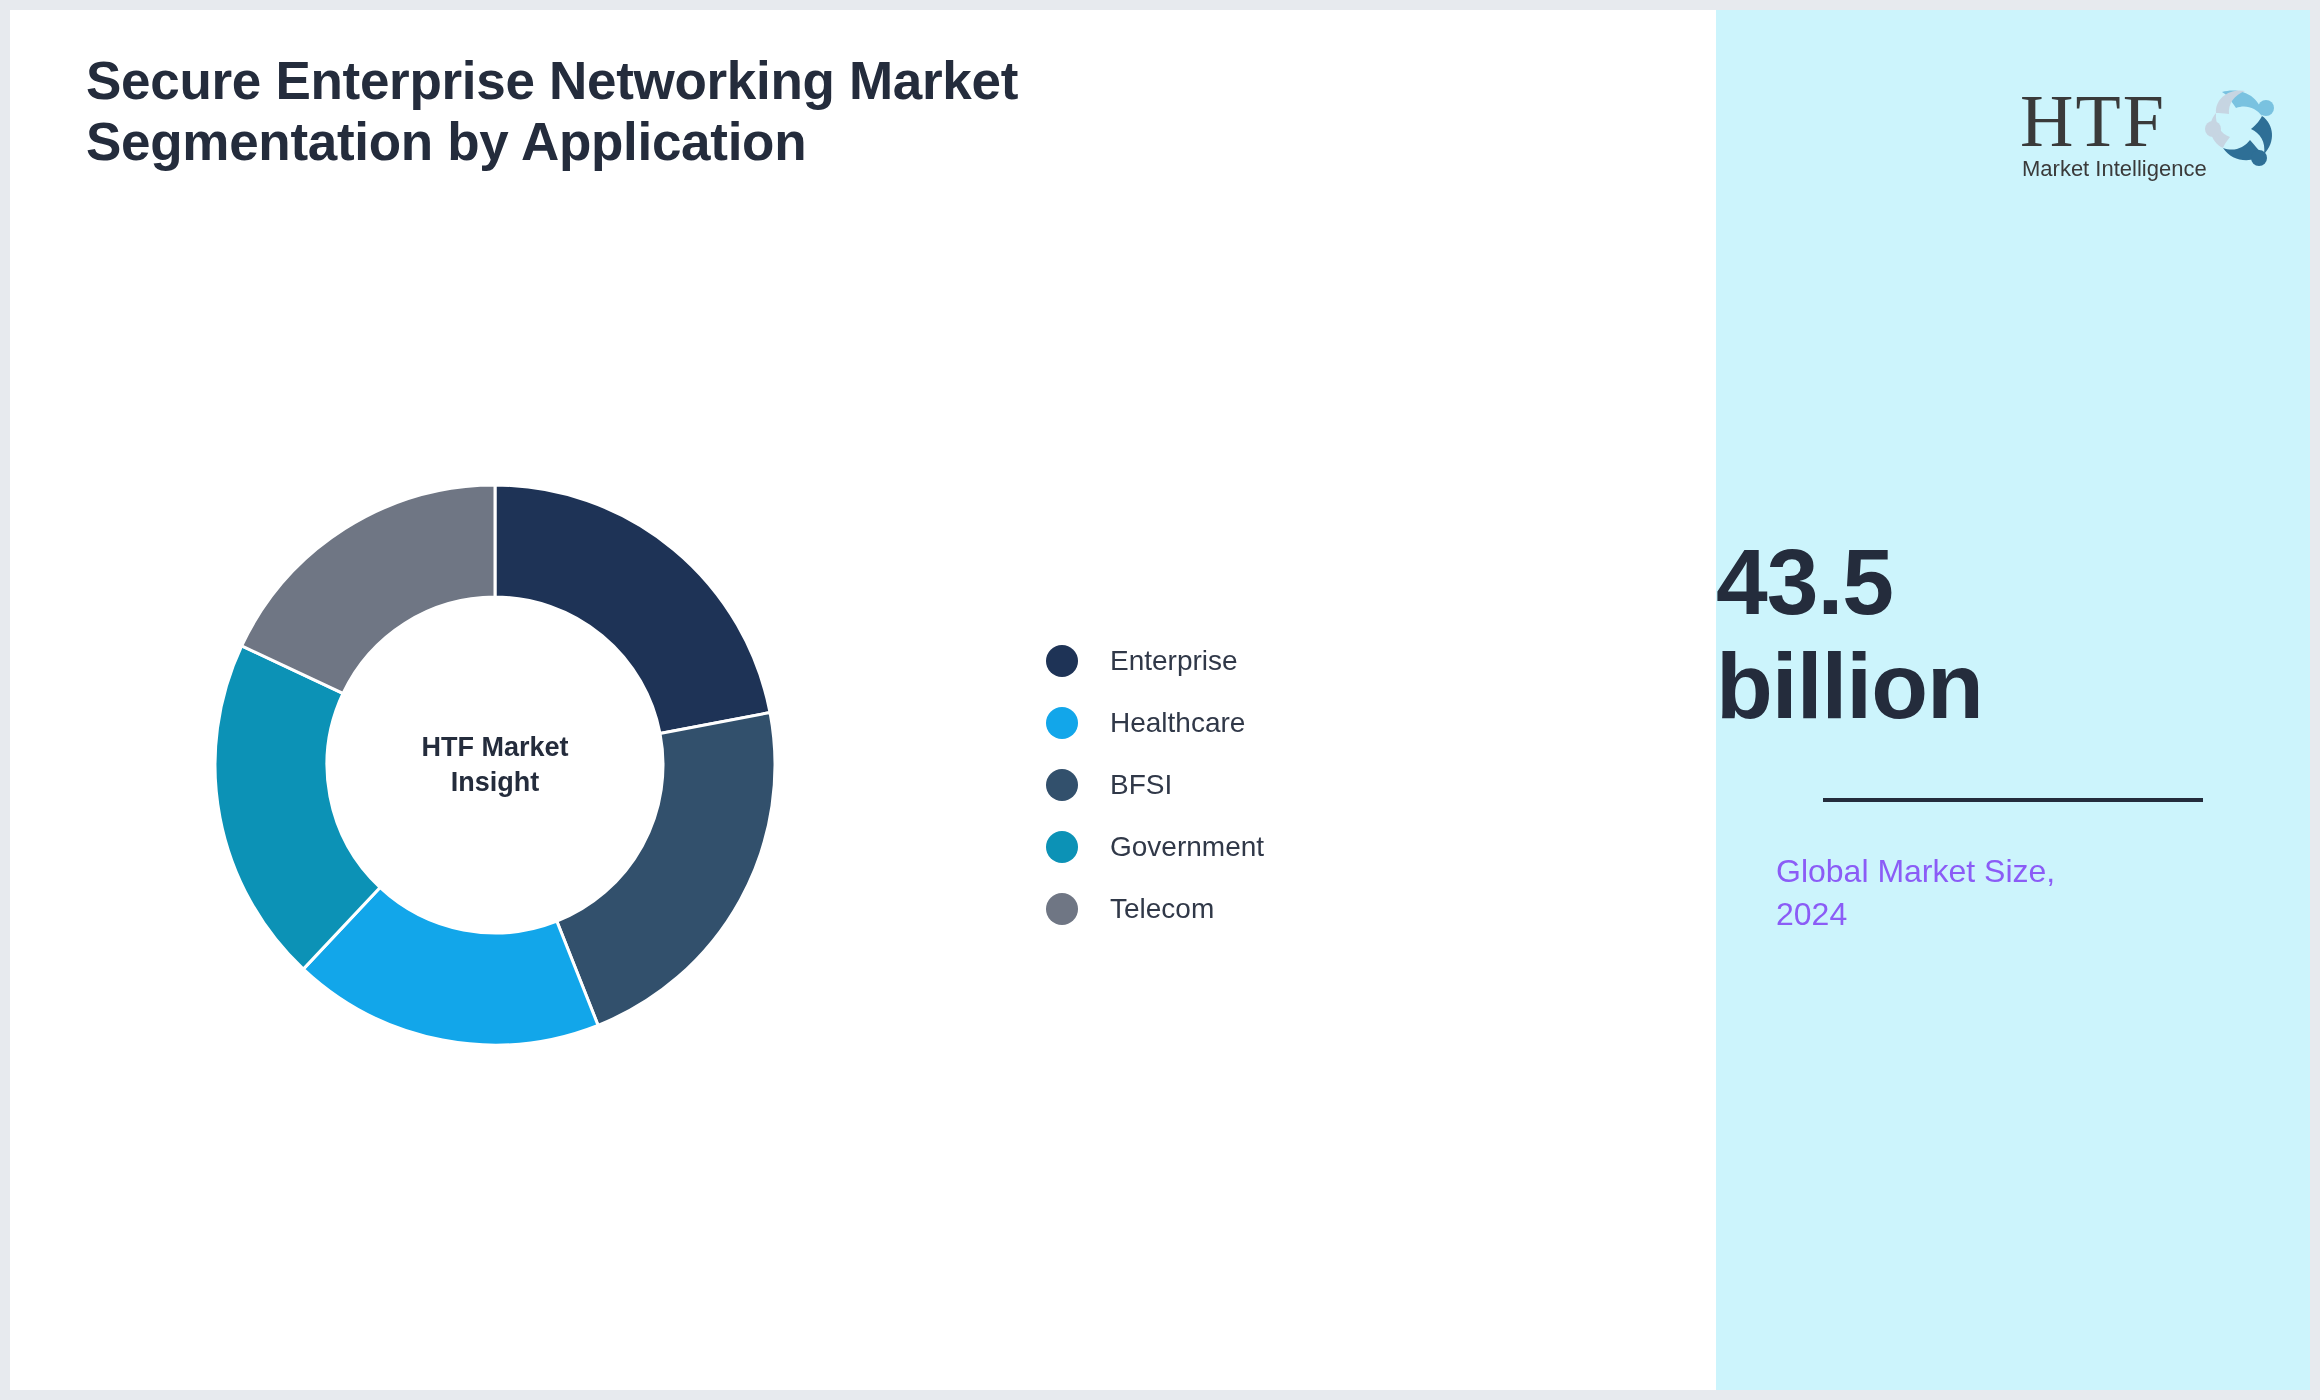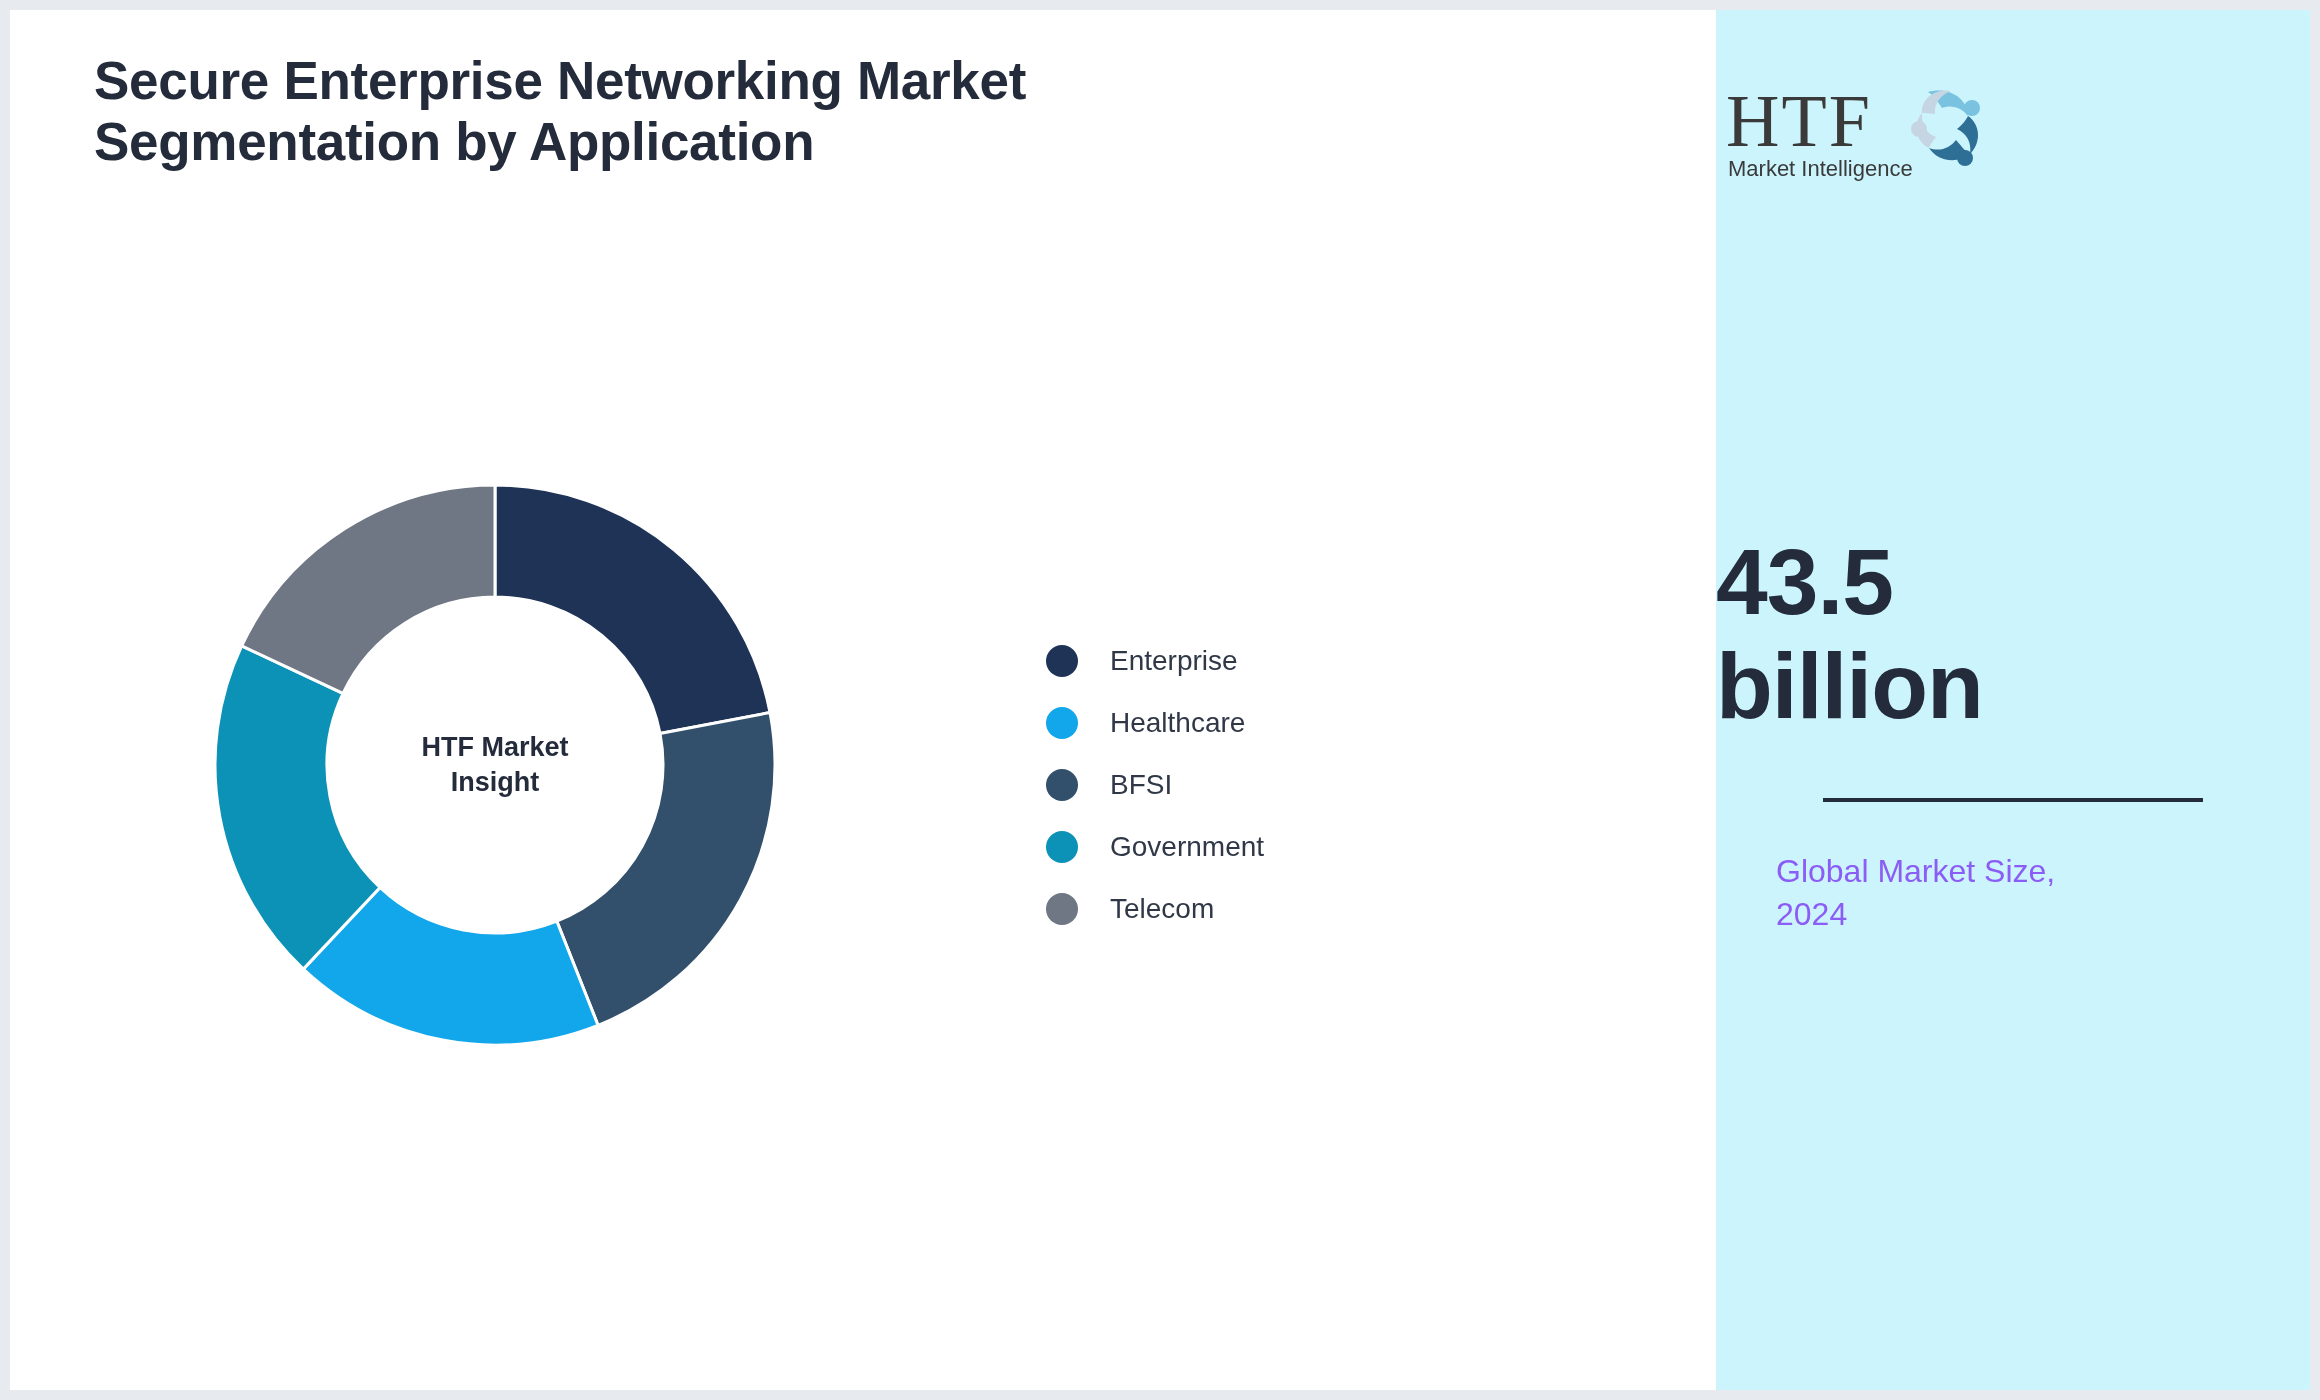--- a/index.html
+++ b/index.html
@@ -18,21 +18,21 @@
   }
   
   .left {
     position:relative;
     width:1706px; height:100%;
     background:#ffffff;
     flex:0 0 1706px;
   }
   .title {
     position:absolute;
-    left:84px; top:40px;
+    left:76px; top:40px;
     width:950px;
     font-size:53px;
     font-weight:bold;
     line-height:1.16;
     color:#242c3c;
     letter-spacing:-0.3px;
   }
   .chart-wrap {
     position:absolute;
     left:205px; top:475px;
@@ -74,21 +74,21 @@
     width:594px; height:100%;
     background:#ccf4fc;
     flex:0 0 594px;
   }
   .logo {
     position:absolute;
     left:0; top:62px;
     width:100%;
     display:flex;
     flex-direction:column;
-    align-items:flex-start;
+    align-items:flex-end;
   }
   .logo-svg { display:block; }
   .stat-block {
     position:absolute;
     left:0; top:520px;
     width:100%;
     text-align:left;
   }
   .stat-value {
     font-size:93px;

